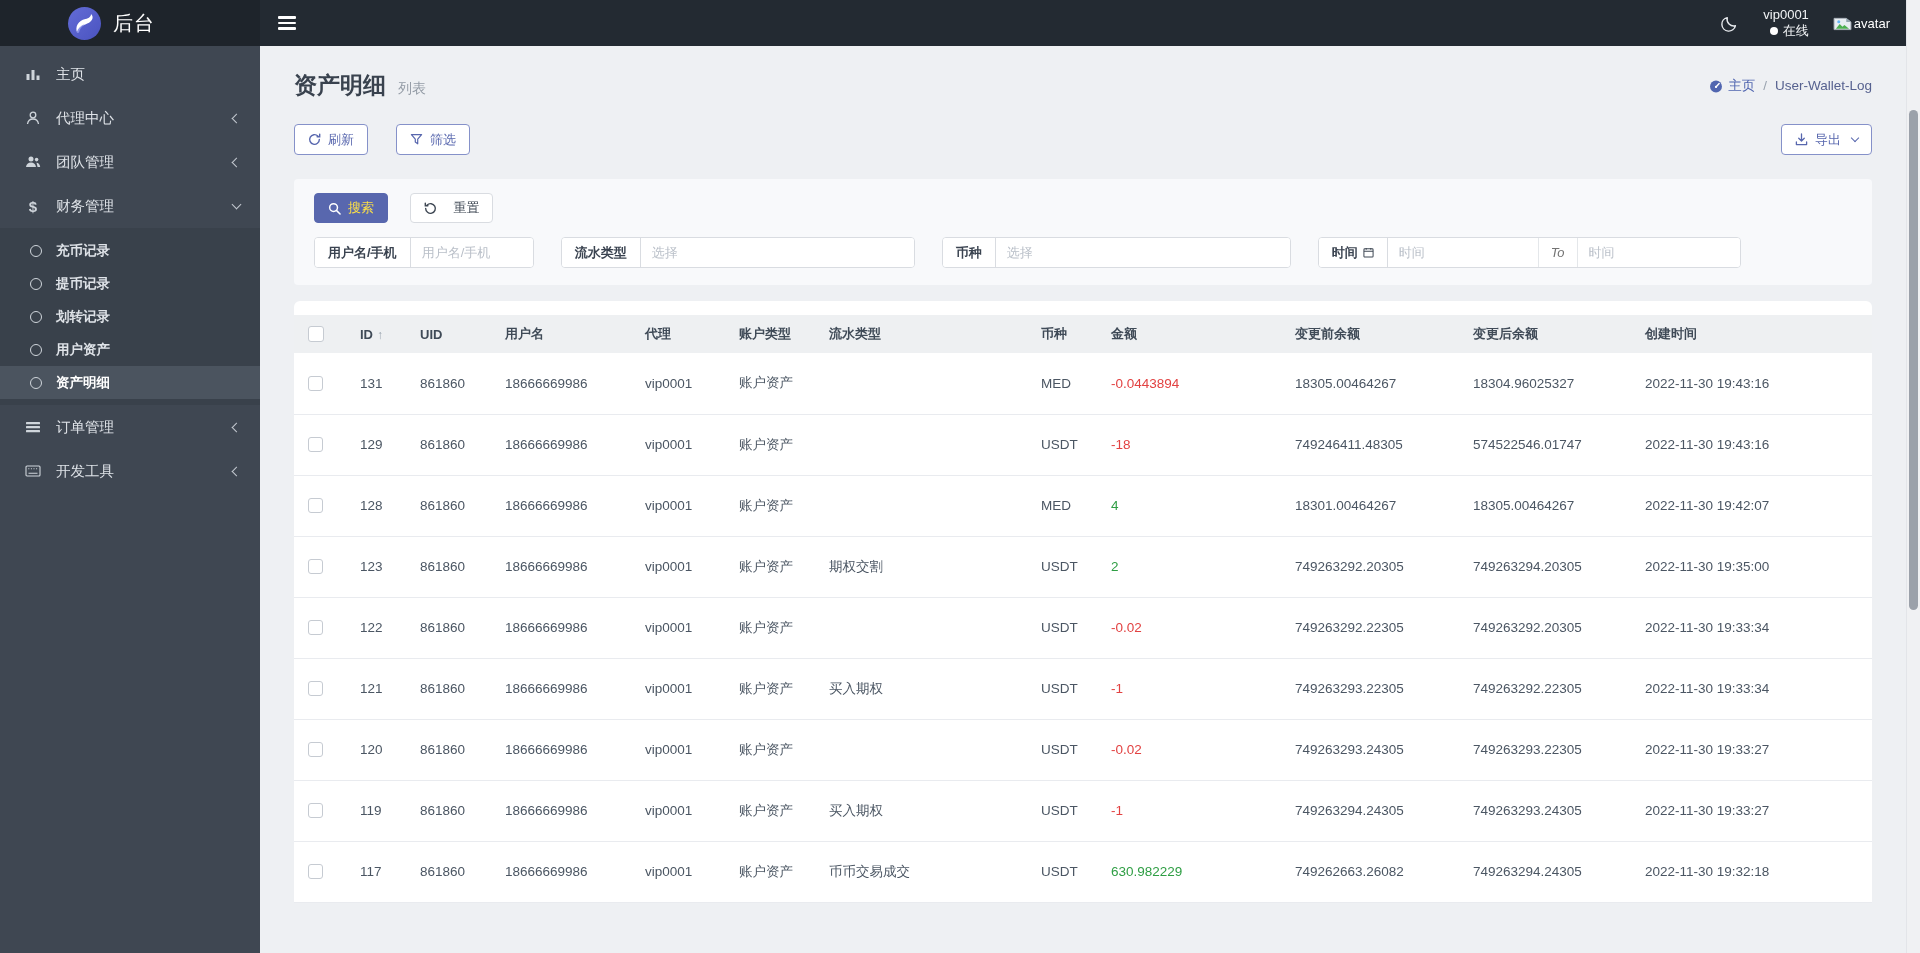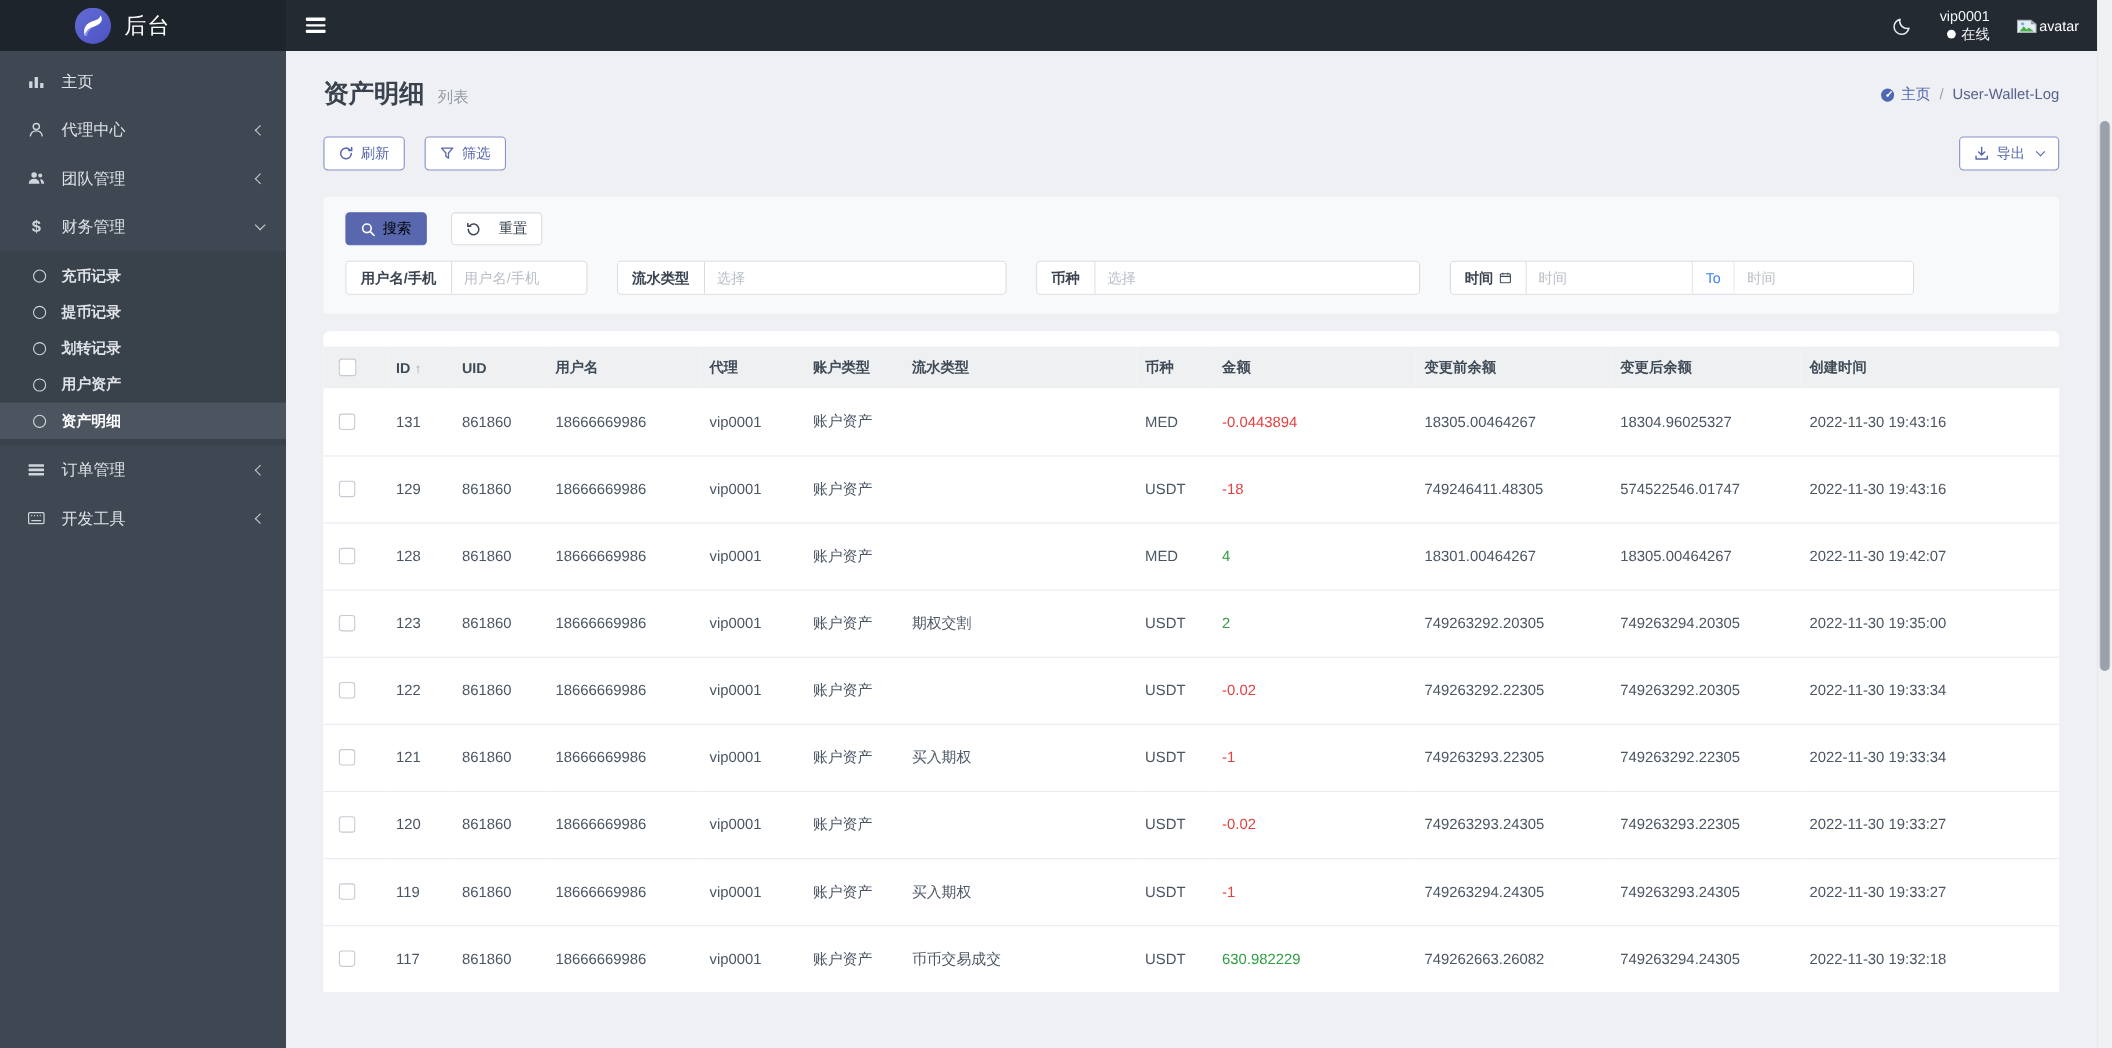--- a/index.html
+++ b/index.html
@@ -37,36 +37,36 @@
   .main { position:absolute; top:46px; left:260px; width:1646px; padding:0 34px; }
   .page-head { margin-top:24px; display:flex; align-items:center; justify-content:space-between; }
   .title-wrap { display:flex; align-items:baseline; gap:12px; }
   .page-title { font-size:23px; color:#39424e; font-weight:600; }
   .page-subtitle { font-size:14px; color:#939ba5; }
   .breadcrumb { display:flex; align-items:center; gap:8px; font-size:13.5px; }
   .breadcrumb .bc-home { color:#5166b0; text-decoration:none; display:flex; align-items:center; gap:5px; cursor:pointer; }
   .breadcrumb .bc-sep { color:#9aa3af; }
   .breadcrumb .bc-cur { color:#56618f; }
 
-  .toolbar { margin-top:23px; display:flex; align-items:center; }
+  .toolbar { margin-top:23px; display:flex; align-items:center;gap:10px; }
   .btn { display:inline-flex; align-items:center; gap:7px; height:31px; padding:0 13px; border-radius:4px; font-size:13px; cursor:pointer; border:1px solid transparent; background:#fff; }
   .btn.outline { border-color:#8591c9; color:#5867ae; }
   .btn + .btn { margin-left:18px; }
   .btn.export { margin-left:auto; }
   .caret { width:6px; height:6px; border-right:1.5px solid #5867ae; border-bottom:1.5px solid #5867ae; transform:rotate(45deg); margin-top:-3px; margin-left:4px; }
 
   .filter-panel { margin-top:24px; background:#f8f9fb; border-radius:4px; padding:14px 20px 17px 20px; }
-  .btn.primary { background:#5867ae; color:#000000; border-color:#5867ae; height:30px; }
+  .btn.primary { background:#5867ae; color:#fde047; border-color:#5867ae; height:30px; }
   .btn.reset { border-color:#d9dce1; color:#3f4854; height:30px;gap:16px; }
   .fields-row { margin-top:14px; display:flex; gap:27px; }
   .fgroup { display:inline-flex; align-items:stretch; background:#fff; border:1px solid #d9dce1; border-radius:4px; height:31px; overflow:hidden; }
   .fgroup .flabel { display:flex; align-items:center; gap:5px; padding:0 13px; font-size:13px; font-weight:bold; color:#3a4350; border-right:1px solid #d9dce1; white-space:nowrap; background:#fff; }
   .fgroup input { border:none; outline:none; font-size:13px; color:#4b5663; padding:0 11px; font-family:inherit; }
   .fgroup input::placeholder { color:#b9bfc8; }
-  .fgroup .to-box { display:flex; align-items:center; padding:0 12px; font-size:13px; color:#3b82f6; border-left:1px solid #e4e7ea; border-right:1px solid #e4e7ea; }
+  .fgroup .to-box { display:flex; align-items:center; padding:0 12px; font-size:13px; color:#737373; border-left:1px solid #e4e7ea; border-right:1px solid #e4e7ea;font-style:italic; }
 
   
   .table-card { margin-top:16px; background:#fff; border-radius:6px 6px 0 0; padding-top:14px; }
   table { width:100%; border-collapse:collapse; table-layout:fixed; }
   thead th { background:#eef0f2; font-size:13px; color:#3f4a57; font-weight:600; text-align:left; padding:10px 8px; white-space:nowrap; }
   thead th:first-child { padding-left:14px; }
   tbody td { height:61px; padding:0 8px; border-bottom:1px solid #e9ebef; font-size:13.5px; color:#4b5663; white-space:nowrap; overflow:hidden; }
   tbody td:first-child { padding-left:14px; }
   .sort-arrow { color:#9aa4b0; font-size:12px; margin-left:4px; }
   .cb { display:inline-block; width:15px; height:15px; border:1.5px solid #c6cbd2; border-radius:3px; background:#fff; cursor:pointer; vertical-align:middle; }

